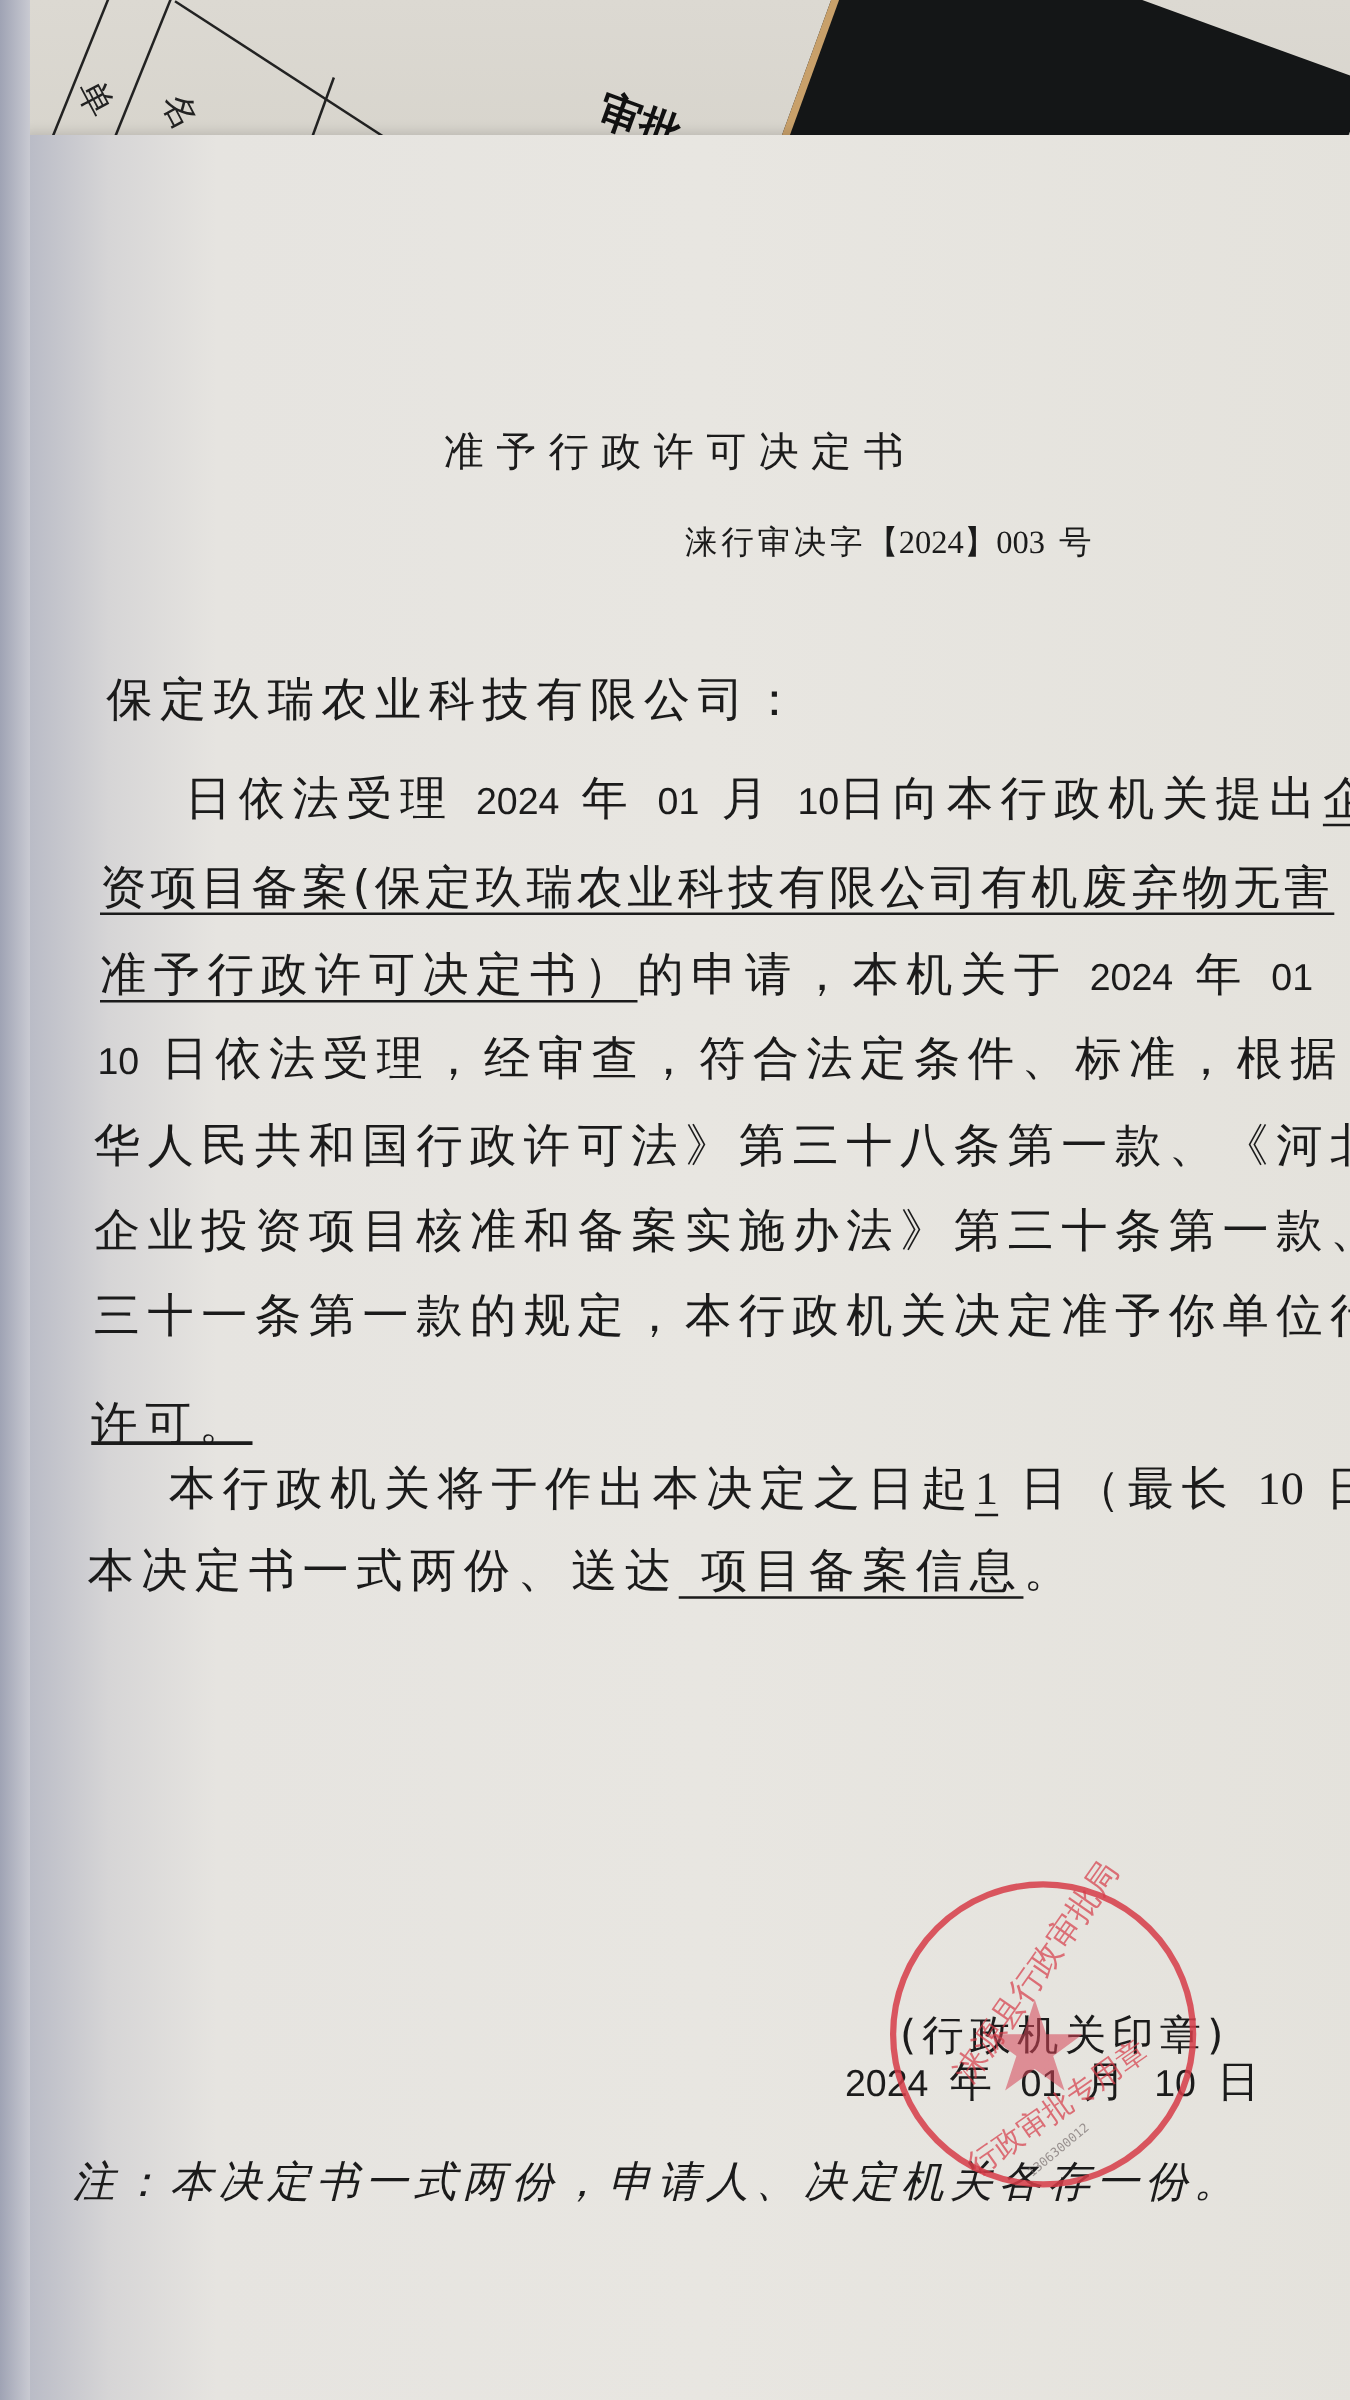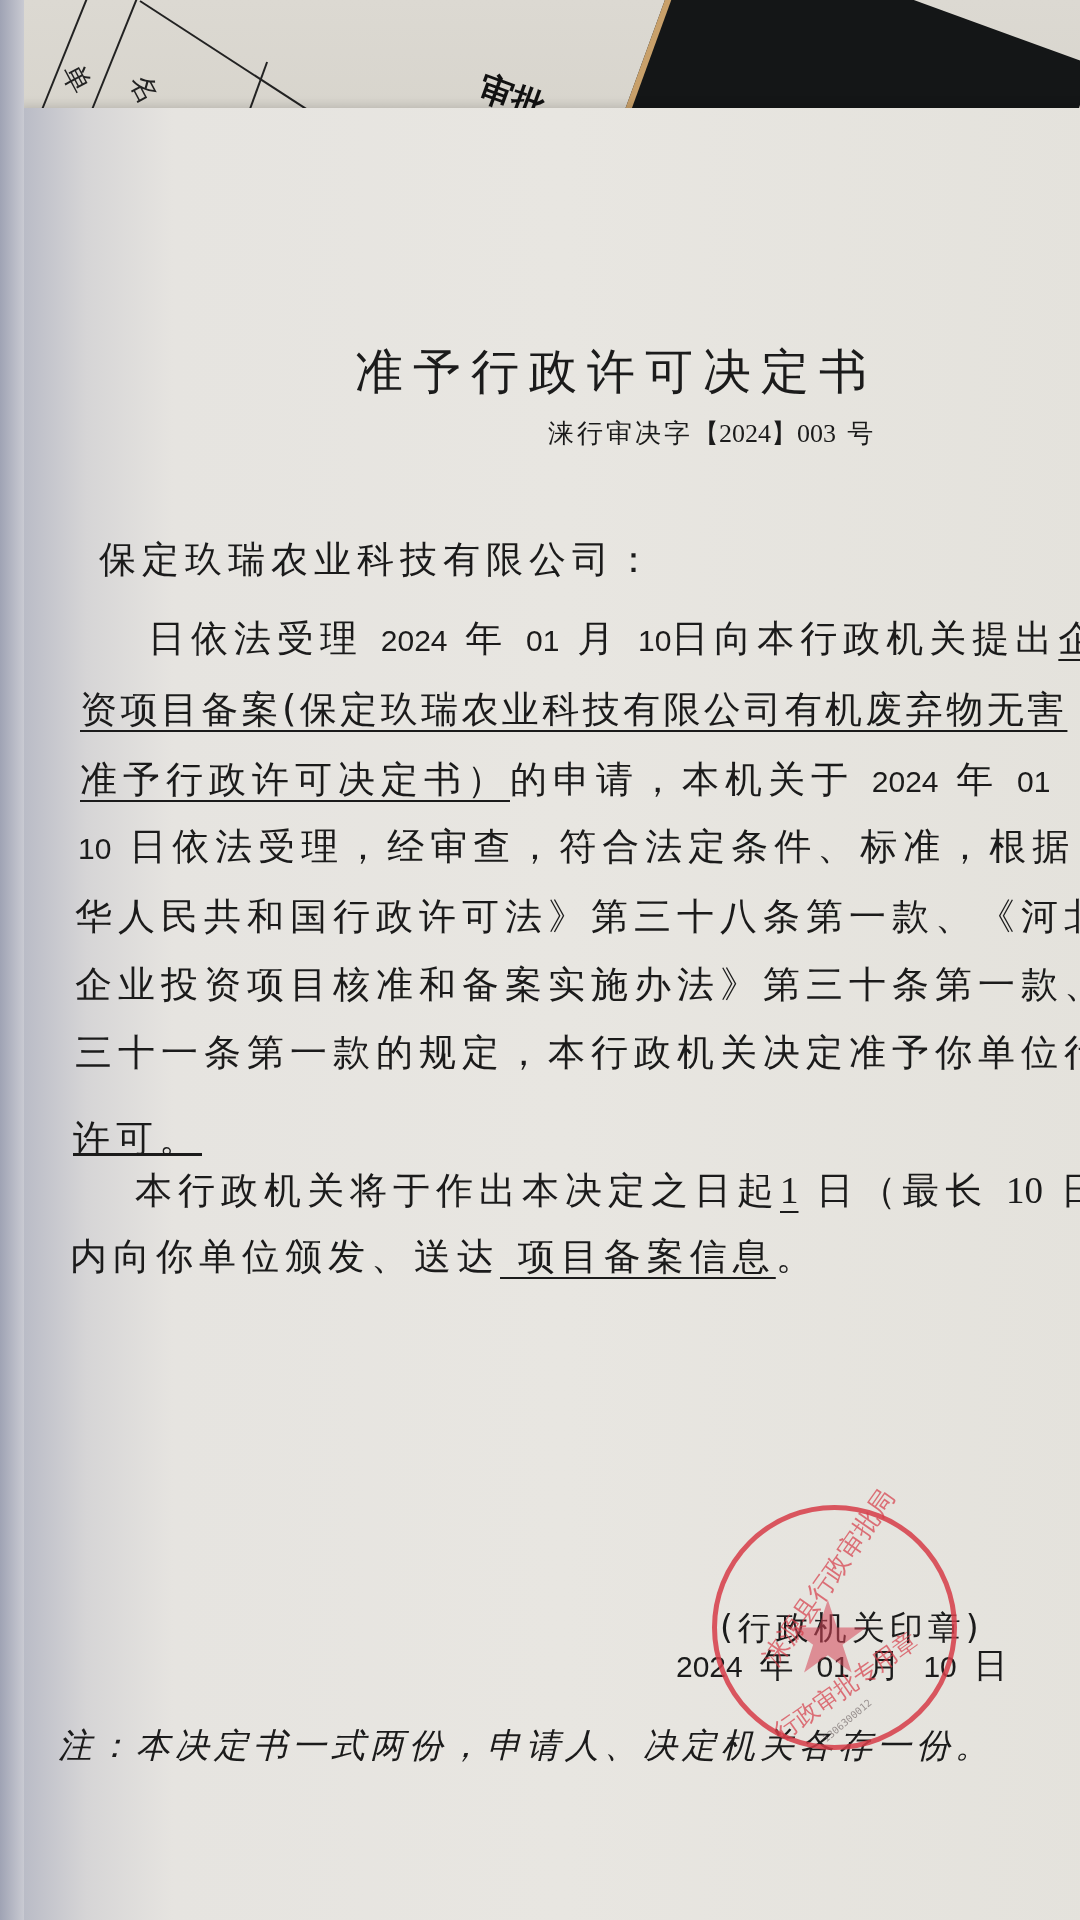--- a/index.html
+++ b/index.html
@@ -34,21 +34,21 @@
     .page {
       position: absolute; left: 22px; top: 108px; width: 1080px; height: 1840px;
       background: linear-gradient(90deg, #b9bbc6 0%, #d6d5d6 6%, #e6e4e0 14%, #e8e6e1 50%, #e4e2dc 100%);
       box-shadow: -4px -2px 10px rgba(0,0,0,0.15);
     }
     .left-strip {
       position: absolute; left: 0; top: 0; width: 24px; height: 1920px;
       background: linear-gradient(90deg, #9fa3b4 0%, #c9cad2 100%);
     }
     .txt { position: absolute; white-space: nowrap; font-size: 37px; letter-spacing: 6px; font-family: "DejaVu Sans", sans-serif; }
-    .title { position: absolute; left: 355px; top: 340px; font-size: 48px; letter-spacing: 10px; font-family: "DejaVu Sans", sans-serif; }
+    .title { position: absolute; left: 355px; top: 340px; font-size: 32px; letter-spacing: 10px; font-family: "DejaVu Sans", sans-serif; }
     .docno { position: absolute; left: 548px; top: 416px; font-size: 26px; letter-spacing: 3px; font-family: "DejaVu Sans", sans-serif; }
     .docno .num { font-family: "Liberation Serif", serif; letter-spacing: 0; }
     .num-bold { font-family: "Liberation Sans", sans-serif; font-weight: normal; letter-spacing: 0; font-size: 30px; }
     .u { text-decoration: underline; text-decoration-thickness: 2px; text-underline-offset: 8px; }
     .num-plain { font-family: "Liberation Serif", serif; letter-spacing: 0; }
     
     .stamp {
       position: absolute; left: 712px; top: 1505px; width: 245px; height: 245px;
       border-radius: 50%; border: 5px solid rgba(214,60,72,0.85);
       box-sizing: border-box;
@@ -81,21 +81,21 @@
 
 <div class="page"></div>
 <div class="left-strip"></div>
 
 <div class="title">准予行政许可决定书</div>
 
 <div class="docno">
   <span>涞行审决字</span><span class="num">【2024】</span><span class="num">003</span>&nbsp;<span>号</span>
 </div>
 
-<div class="txt" style="left:99px; top:535px;text-align:center;">保定玖瑞农业科技有限公司：</div>
+<div class="txt" style="left:85px; top:535px;text-align:center;">保定玖瑞农业科技有限公司：</div>
 
 <div class="txt" style="left:148px; top:614px;">
   <span>日依法受理</span>
   <span class="num-bold">2024</span>
   <span>年</span>
   <span class="num-bold">01</span>
   <span>月</span>
   <span class="num-bold">10</span><span>日向本行政机关提出</span><span class="u">企业投</span>
 </div>
 <div class="txt u" style="left:80px; top:685px; letter-spacing:3.4px;">资项目备案(保定玖瑞农业科技有限公司有机废弃物无害</div>
@@ -112,21 +112,21 @@
 </div>
 <div class="txt" style="left:75px; top:892px;">华人民共和国行政许可法》第三十八条第一款、《河北省</div>
 <div class="txt" style="left:75px; top:960px;">企业投资项目核准和备案实施办法》第三十条第一款、第</div>
 <div class="txt" style="left:75px; top:1028px;">三十一条第一款的规定，本行政机关决定准予你单位行政</div>
 <div class="txt" style="left:73px; top:1114px;text-decoration:underline;">许可。</div>
 
 <div class="txt" style="left:135px; top:1166px;">
   <span>本行政机关将于作出本决定之日起</span><span class="u num-plain">1</span>&nbsp;<span>日（最长</span>&nbsp;<span class="num-plain">10</span>&nbsp;<span>日）</span>
 </div>
 <div class="txt" style="left:70px; top:1232px;">
-  <span>内向你单位颁发、送达</span><span class="u"> 项目备案信息</span><span>。</span>
+  <span>本决定书一式两份、送达</span><span class="u"> 项目备案信息</span><span>。</span>
 </div>
 
 <div class="txt" style="left:720px; top:1578px; font-size:33px; letter-spacing:5px;margin-top:28px;">(行政机关印章)</div>
 
 <div class="txt" style="left:676px; top:1643px; font-size:34px;">
   <span class="num-bold">2024</span>
   <span>年</span>
   <span class="num-bold">01</span>
   <span>月</span>
   <span class="num-bold">10</span>

